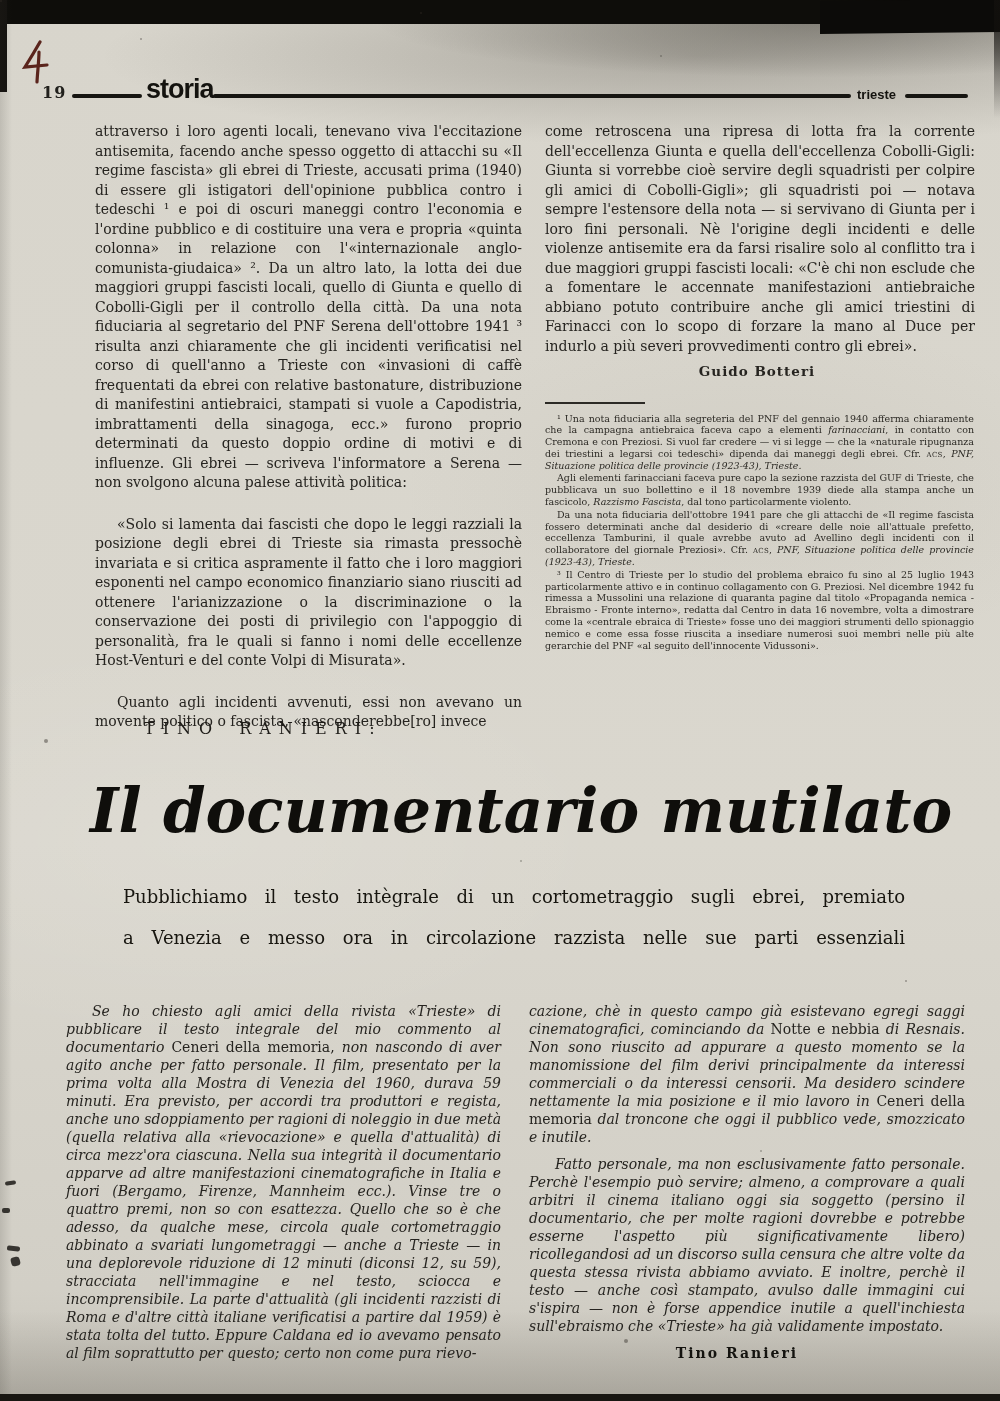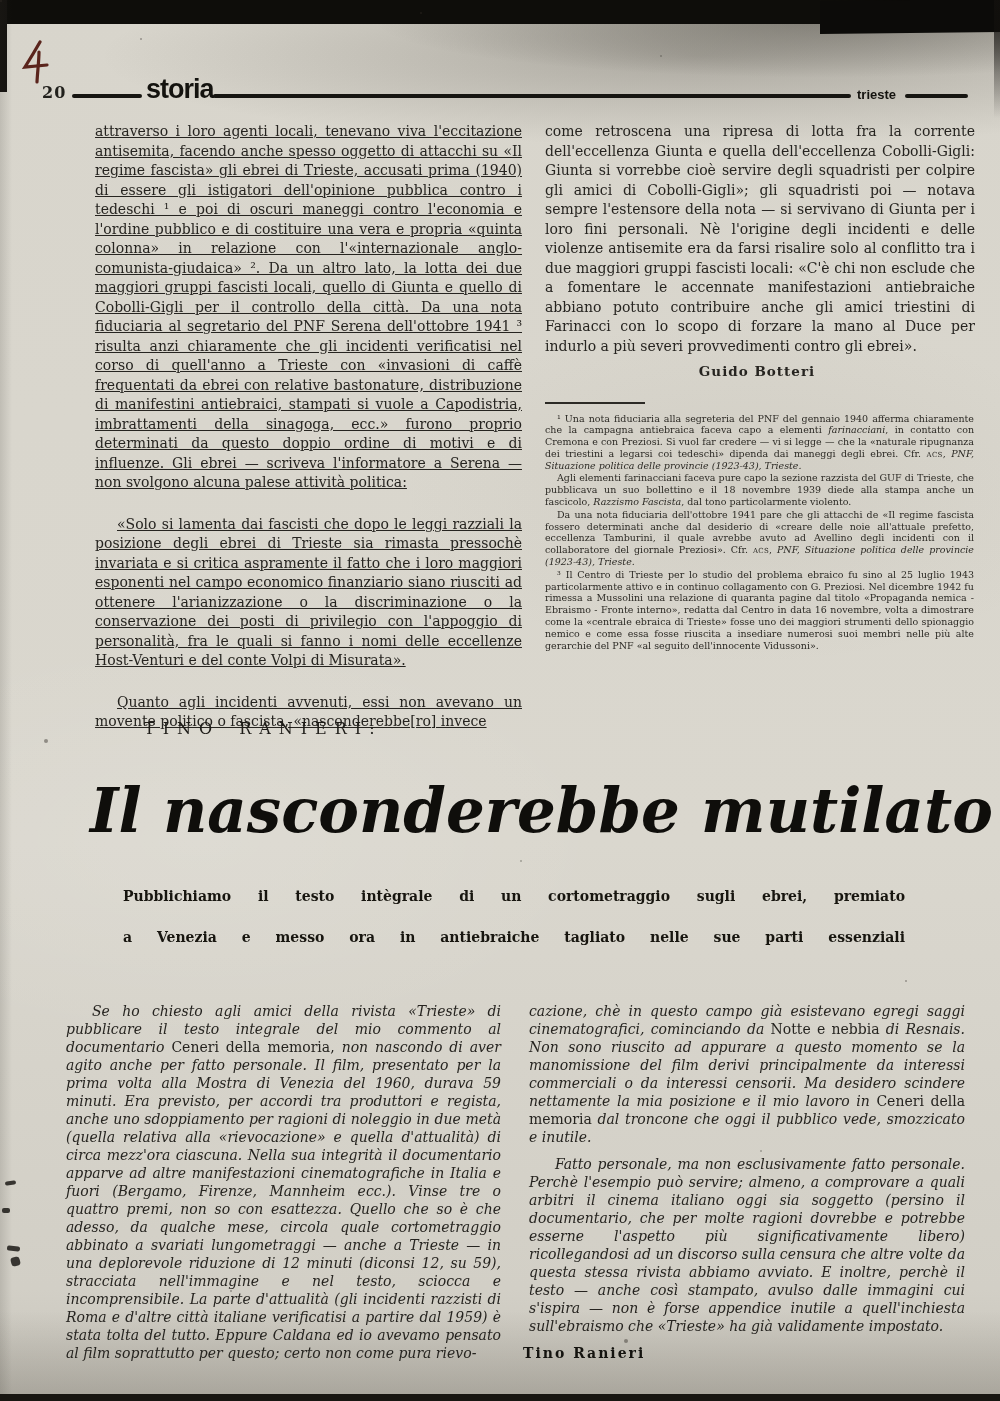--- a/index.html
+++ b/index.html
@@ -46,48 +46,48 @@
   .rule-2 { left:213px; top:94px; width:638px; }
   .rule-3 { left:905px; top:94px; width:63px; }
   .brand { position:absolute; left:146px; top:74px; font-family:"Liberation Sans", sans-serif; font-weight:bold;
     font-size:27px; letter-spacing:-1px; color:#14130f; transform:scaleY(1.05); }
   .brand-right { position:absolute; left:857px; top:87px; font-family:"Liberation Sans", sans-serif; font-weight:bold;
     font-size:13px; color:#14130f; }
 
   
   .col { position:absolute; text-align:justify; }
   .col-top { top:122px; font-size:14px; line-height:19.5px; }
-  .col-top-left { left:95px; width:427px;text-decoration:underline; }
+  .col-top-left { left:95px; width:427px; }
   .col-top-right { left:545px; width:430px; }
   .para { margin:0 0 3px 0; }
   .para.indent { text-indent:22px;margin-top:22px; }
   .run-roman { font-style:normal; }
   .run-italic { font-style:italic; }
   .run-sc { font-variant:small-caps; letter-spacing:.3px; }
   .signature { text-align:center; font-weight:bold; font-size:13.5px; margin-top:6px; padding-right:6px; letter-spacing:1px; }
   .fn-rule { width:100px; height:2px; background:#2c2a25; margin:20px 0 9px 0; }
   .footnotes { font-size:9.5px; line-height:11.8px; text-align:justify; color:#2c2a25; }
   .footnotes .para { margin:0 1px 1px 0; }
   .footnotes .para.indent { text-indent:12px; }
 
   
   .byline { position:absolute; left:144px; top:719px; font-size:16px; letter-spacing:8px; word-spacing:6px; color:#1d1b17; }
   .headline { position:absolute; left:90px; top:775px; width:870px; font-size:61px; font-weight:bold; font-style:italic;
     letter-spacing:0px; white-space:nowrap; color:#0f0e0b; }
-  .subtitle { position:absolute; left:123px; top:876px; width:782px; font-weight:bold; font-size:14px; line-height:41px;
+  .subtitle { position:absolute; left:123px; top:876px; width:782px; font-weight:normal; font-size:18px; line-height:41px;
     color:#17150f; }
   .subtitle .line { text-align:justify; text-align-last:justify; word-spacing:4px; }
 
   
   .col-bottom { top:1002px; font-size:14px; line-height:18px; font-style:italic; }
   .col-bottom-left { left:60px; width:441px; }
   .col-bottom-right { left:523px; width:442px; }
   .col-bottom .para { margin:0 0 9px 6px; }
   .col-bottom .para.indent { text-indent:26px; }
-  .signature-bottom { text-align:left; font-style:normal; font-weight:bold; font-size:14px; letter-spacing:2px;
+  .signature-bottom { text-align:center; font-style:normal; font-weight:bold; font-size:14px; letter-spacing:2px;
     padding-right:14px; margin-top:2px; color:#14130f; }
 </style>
 </head>
 <body>
 
 <div id="page" style="color: rgb(38, 36, 32);">
 
   <div class="smudge-topright"></div>
   <div class="band-top"></div>
   <div class="band-top-right"></div>
@@ -102,21 +102,21 @@
   <div class="mark mark4"></div>
   <div class="speck"></div>
 
   <div class="hand4" title="">
     <svg width="34" height="44" viewBox="0 0 34 44">
       <path d="M18 2 C14 9 8 19 3 27 L25 25" fill="none" stroke="#5a241c" stroke-width="3.2" stroke-linecap="round"></path>
       <path d="M17 12 C17 20 15.5 32 15 42" fill="none" stroke="#5a241c" stroke-width="3.2" stroke-linecap="round"></path>
     </svg>
   </div>
 
-  <div class="pageno">20</div>
+  <div class="pageno">19</div>
   <div class="rule rule-1"></div>
   <div class="brand">storia</div>
   <div class="rule rule-2"></div>
   <div class="brand-right">trieste</div>
   <div class="rule rule-3"></div>
 
   <div class="col col-top col-top-left">
       <p class="para"><span>attraverso i loro agenti locali, tenevano viva l'eccitazione antisemita, facendo anche spesso oggetto di attacchi su «Il regime fascista» gli ebrei di Trieste, accusati prima (1940) di essere gli istigatori dell'opinione pubblica contro i tedeschi ¹ e poi di oscuri maneggi contro l'economia e l'ordine pubblico e di costituire una vera e propria «quinta colonna» in relazione con l'«internazionale anglo-comunista-giudaica» ². Da un altro lato, la lotta dei due maggiori gruppi fascisti locali, quello di Giunta e quello di Cobolli-Gigli per il controllo della città. Da una nota fiduciaria al segretario del PNF Serena dell'ottobre 1941 ³ risulta anzi chiaramente che gli incidenti verificatisi nel corso di quell'anno a Trieste con «invasioni di caffè frequentati da ebrei con relative bastonature, distribuzione di manifestini antiebraici, stampati si vuole a Capodistria, imbrattamenti della sinagoga, ecc.» furono proprio determinati da questo doppio ordine di motivi e di influenze. Gli ebrei — scriveva l'informatore a Serena — non svolgono alcuna palese attività politica:</span></p>
       <p class="para indent"><span>«Solo si lamenta dai fascisti che dopo le leggi razziali la posizione degli ebrei di Trieste sia rimasta pressochè invariata e si critica aspramente il fatto che i loro maggiori esponenti nel campo economico finanziario siano riusciti ad ottenere l'arianizzazione o la discriminazione o la conservazione dei posti di privilegio con l'appoggio di personalità, fra le quali si fanno i nomi delle eccellenze Host-Venturi e del conte Volpi di Misurata».</span></p>
       <p class="para indent"><span>Quanto agli incidenti avvenuti, essi non avevano un movente politico o fascista, «nasconderebbe[ro] invece</span></p>
@@ -130,24 +130,24 @@
     <div class="fn-rule"></div>
     <div class="footnotes">
         <p class="para indent"><span>¹ Una nota fiduciaria alla segreteria del PNF del gennaio 1940 afferma chiaramente che la campagna antiebraica faceva capo a elementi </span><span class="run-italic">farinacciani</span><span>, in contatto con Cremona e con Preziosi. Si vuol far credere — vi si legge — che la «naturale ripugnanza dei triestini a legarsi coi tedeschi» dipenda dai maneggi degli ebrei. Cfr. </span><span class="run-sc">acs</span><span>, </span><span class="run-italic">PNF, Situazione politica delle provincie (1923-43), Trieste.</span></p>
         <p class="para indent"><span>Agli elementi farinacciani faceva pure capo la sezione razzista del GUF di Trieste, che pubblicava un suo bollettino e il 18 novembre 1939 diede alla stampa anche un fascicolo, </span><span class="run-italic">Razzismo Fascista</span><span>, dal tono particolarmente violento.</span></p>
         <p class="para indent"><span>Da una nota fiduciaria dell'ottobre 1941 pare che gli attacchi de «Il regime fascista fossero determinati anche dal desiderio di «creare delle noie all'attuale prefetto, eccellenza Tamburini, il quale avrebbe avuto ad Avellino degli incidenti con il collaboratore del giornale Preziosi». Cfr. </span><span class="run-sc">acs</span><span>, </span><span class="run-italic">PNF, Situazione politica delle provincie (1923-43), Trieste.</span></p>
         <p class="para indent"><span>³ Il Centro di Trieste per lo studio del problema ebraico fu sino al 25 luglio 1943 particolarmente attivo e in continuo collagamento con G. Preziosi. Nel dicembre 1942 fu rimessa a Mussolini una relazione di quaranta pagine dal titolo «Propaganda nemica - Ebraismo - Fronte interno», redatta dal Centro in data 16 novembre, volta a dimostrare come la «centrale ebraica di Trieste» fosse uno dei maggiori strumenti dello spionaggio nemico e come essa fosse riuscita a insediare numerosi suoi membri nelle più alte gerarchie del PNF «al seguito dell'innocente Vidussoni».</span></p>
       </div>
   </div>
 
   <div class="byline">TINO RANIERI:</div>
-  <div class="headline">Il nasconderebbe mutilato</div>
+  <div class="headline">Il documentario mutilato</div>
   <div class="subtitle">
     <div class="line">Pubblichiamo il testo intègrale di un cortometraggio sugli ebrei, premiato</div>
-    <div class="line">a Venezia e messo ora in antiebraiche tagliato nelle sue parti essenziali</div>
+    <div class="line">a Venezia e messo ora in circolazione razzista nelle sue parti essenziali</div>
   </div>
 
   <div class="col col-bottom col-bottom-left">
       <p class="para indent"><span>Se ho chiesto agli amici della rivista «Trieste» di pubblicare il testo integrale del mio commento al documentario </span><span class="run-roman">Ceneri della memoria,</span><span> non nascondo di aver agito anche per fatto personale. Il film, presentato per la prima volta alla Mostra di Venezia del 1960, durava 59 minuti. Era previsto, per accordi tra produttori e regista, anche uno sdoppiamento per ragioni di noleggio in due metà (quella relativa alla «rievocazione» e quella d'attualità) di circa mezz'ora ciascuna. Nella sua integrità il documentario apparve ad altre manifestazioni cinematografiche in Italia e fuori (Bergamo, Firenze, Mannheim ecc.). Vinse tre o quattro premi, non so con esattezza. Quello che so è che adesso, da qualche mese, circola quale cortometraggio abbinato a svariati lungometraggi — anche a Trieste — in una deplorevole riduzione di 12 minuti (diconsi 12, su 59), stracciata nell'immagine e nel testo, sciocca e incomprensibile. La parte d'attualità (gli incidenti razzisti di Roma e d'altre città italiane verificatisi a partire dal 1959) è stata tolta del tutto. Eppure Caldana ed io avevamo pensato al film soprattutto per questo; certo non come pura rievo-</span></p>
     </div>
 
   <div class="col col-bottom col-bottom-right">
     <div>
         <p class="para"><span>cazione, chè in questo campo già esistevano egregi saggi cinematografici, cominciando da </span><span class="run-roman">Notte e nebbia</span><span> di Resnais. Non sono riuscito ad appurare a questo momento se la manomissione del film derivi principalmente da interessi commerciali o da interessi censorii. Ma desidero scindere nettamente la mia posizione e il mio lavoro in </span><span class="run-roman">Ceneri della memoria</span><span> dal troncone che oggi il pubblico vede, smozzicato e inutile.</span></p>
         <p class="para indent"><span>Fatto personale, ma non esclusivamente fatto personale. Perchè l'esempio può servire; almeno, a comprovare a quali arbitri il cinema italiano oggi sia soggetto (persino il documentario, che per molte ragioni dovrebbe e potrebbe esserne l'aspetto più significativamente libero) ricollegandosi ad un discorso sulla censura che altre volte da questa stessa rivista abbiamo avviato. E inoltre, perchè il testo — anche così stampato, avulso dalle immagini cui s'ispira — non è forse appendice inutile a quell'inchiesta sull'ebraismo che «Trieste» ha già validamente impostato.</span></p>

